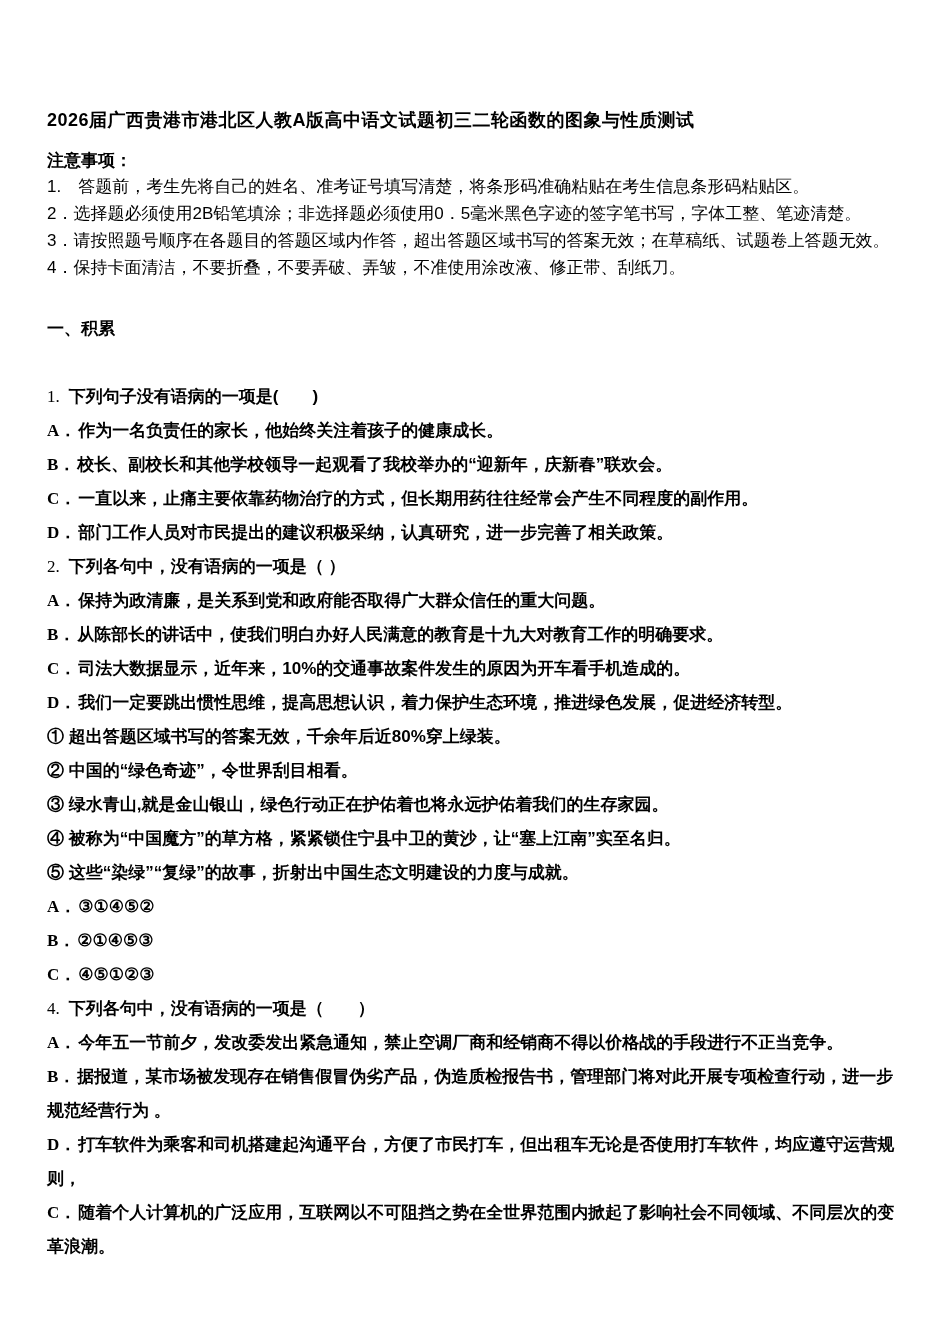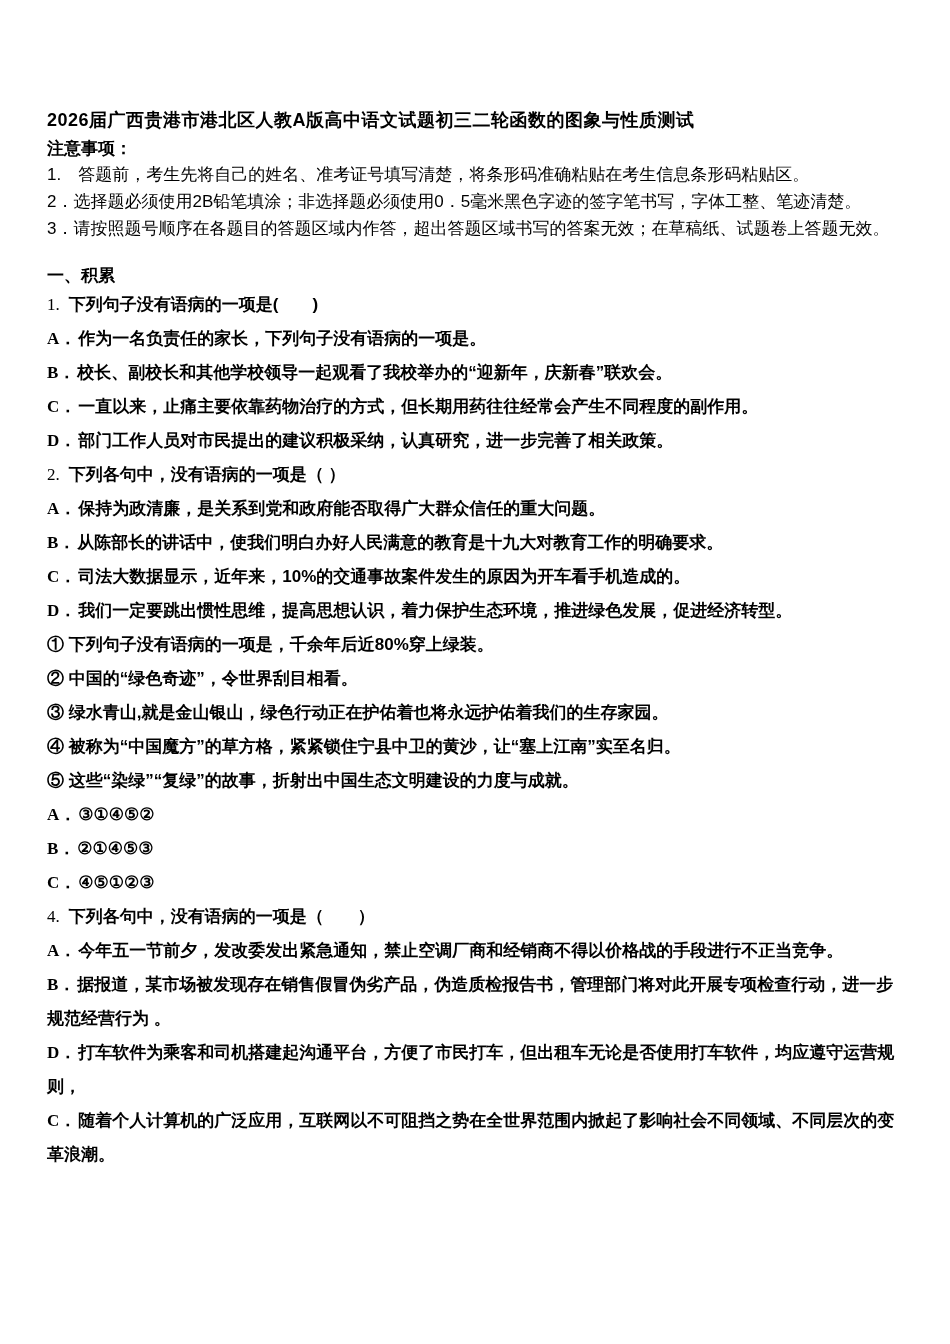--- a/index.html
+++ b/index.html
@@ -14,41 +14,41 @@
   .page { padding: 103px 23px 0 47px; }
 
   .title {
     font-size: 18px;
     font-weight: bold;
     text-align: left;
     line-height: 34px;
     letter-spacing: 0.5px;
   }
 
-  .notice { margin-top: 0; }
+  .notice { margin-top: 12px; }
   .notice-heading {
     font-size: 17px;
     font-weight: bold;
     line-height: 24px;
   }
   .notice-item {
     font-size: 17px;
     font-weight: normal;
     line-height: 27px;
     max-width: 880px;
   }
 
   .section-heading {
-    margin-top: 22px;
+    margin-top: 36px;
     font-size: 17px;
     font-weight: bold;
     line-height: 24px;
   }
 
-  .qarea { width: 862px; }
+  .qarea { width: 862px; margin-top: 39px; }
   .line {
     font-size: 17px;
     font-weight: bold;
     line-height: 34px;
   }
   .qnum {
     font-family: "Liberation Serif", serif;
     font-weight: normal;
     font-size: 17px;
     margin-right: 9px;
@@ -64,44 +64,45 @@
 
 <div class="page">
 
   <h1 class="title">2026届广西贵港市港北区人教A版高中语文试题初三二轮函数的图象与性质测试</h1>
 
   <div class="notice">
     <p class="notice-heading">注意事项：</p>
     <p class="notice-item">1.　答题前，考生先将自己的姓名、准考证号填写清楚，将条形码准确粘贴在考生信息条形码粘贴区。</p>
     <p class="notice-item">2．选择题必须使用2B铅笔填涂；非选择题必须使用0．5毫米黑色字迹的签字笔书写，字体工整、笔迹清楚。</p>
     <p class="notice-item">3．请按照题号顺序在各题目的答题区域内作答，超出答题区域书写的答案无效；在草稿纸、试题卷上答题无效。</p>
+    <p class="notice-item">4．保持卡面清洁，不要折叠，不要弄破、弄皱，不准使用涂改液、修正带、刮纸刀。</p>
   </div>
 
   <p class="section-heading">一、积累</p>
 
   <div class="qarea">
 
     <div class="question">
       <p class="line stem"><span class="qnum">1.</span><span>下列句子没有语病的一项是(　　)</span></p>
-      <p class="line opt"><span class="opt-label">A．</span><span>作为一名负责任的家长，下列句子没有语病的一项是。</span></p>
+      <p class="line opt"><span class="opt-label">A．</span><span>作为一名负责任的家长，他始终关注着孩子的健康成长。</span></p>
       <p class="line opt"><span class="opt-label">B．</span><span>校长、副校长和其他学校领导一起观看了我校举办的“迎新年，庆新春”联欢会。</span></p>
       <p class="line opt"><span class="opt-label">C．</span><span>一直以来，止痛主要依靠药物治疗的方式，但长期用药往往经常会产生不同程度的副作用。</span></p>
       <p class="line opt"><span class="opt-label">D．</span><span>部门工作人员对市民提出的建议积极采纳，认真研究，进一步完善了相关政策。</span></p>
     </div>
 
     <div class="question">
       <p class="line stem"><span class="qnum">2.</span><span>下列各句中，没有语病的一项是（ ）</span></p>
       <p class="line opt"><span class="opt-label">A．</span><span>保持为政清廉，是关系到党和政府能否取得广大群众信任的重大问题。</span></p>
       <p class="line opt"><span class="opt-label">B．</span><span>从陈部长的讲话中，使我们明白办好人民满意的教育是十九大对教育工作的明确要求。</span></p>
       <p class="line opt"><span class="opt-label">C．</span><span>司法大数据显示，近年来，10%的交通事故案件发生的原因为开车看手机造成的。</span></p>
       <p class="line opt"><span class="opt-label">D．</span><span>我们一定要跳出惯性思维，提高思想认识，着力保护生态环境，推进绿色发展，促进经济转型。</span></p>
     </div>
 
     <div class="question">
-      <p class="line sentence">① 下列句子没有语病的一项是，千余年后近80%穿上绿装。</p>
+      <p class="line sentence">① 超出答题区域书写的答案无效，千余年后近80%穿上绿装。</p>
       <p class="line sentence">② 中国的“绿色奇迹”，令世界刮目相看。</p>
       <p class="line sentence">③ 绿水青山,就是金山银山，绿色行动正在护佑着也将永远护佑着我们的生存家园。</p>
       <p class="line sentence">④ 被称为“中国魔方”的草方格，紧紧锁住宁县中卫的黄沙，让“塞上江南”实至名归。</p>
       <p class="line sentence">⑤ 这些“染绿”“复绿”的故事，折射出中国生态文明建设的力度与成就。</p>
       <p class="line opt"><span class="opt-label">A．</span><span>③①④⑤②</span></p>
       <p class="line opt"><span class="opt-label">B．</span><span>②①④⑤③</span></p>
       <p class="line opt"><span class="opt-label">C．</span><span>④⑤①②③</span></p>
     </div>
 
     <div class="question">

